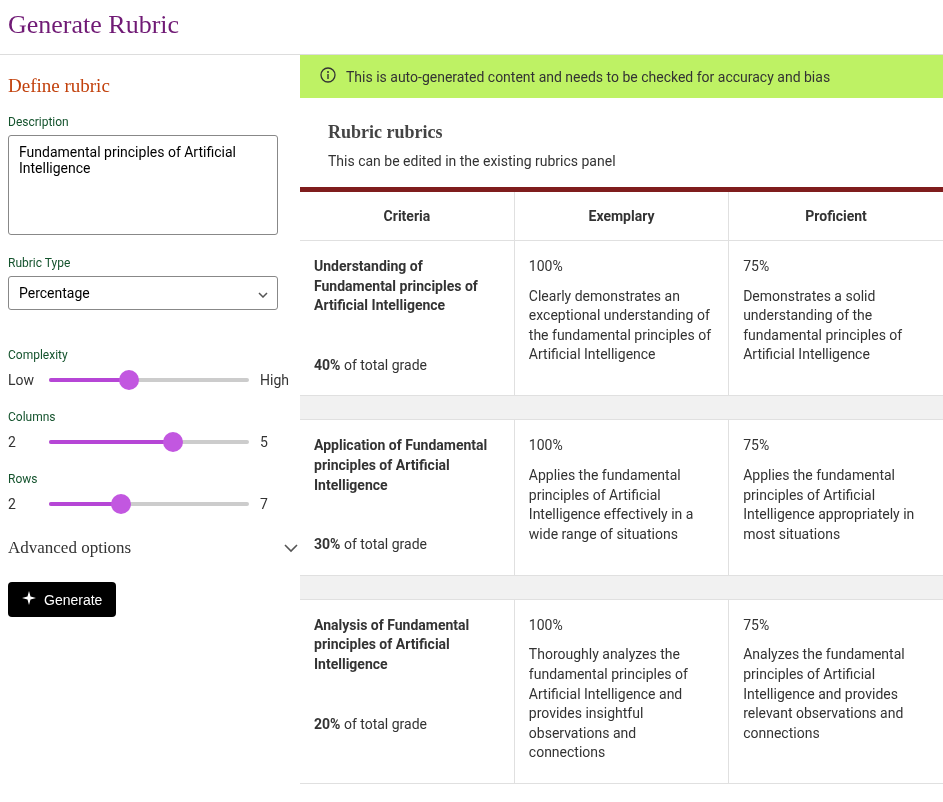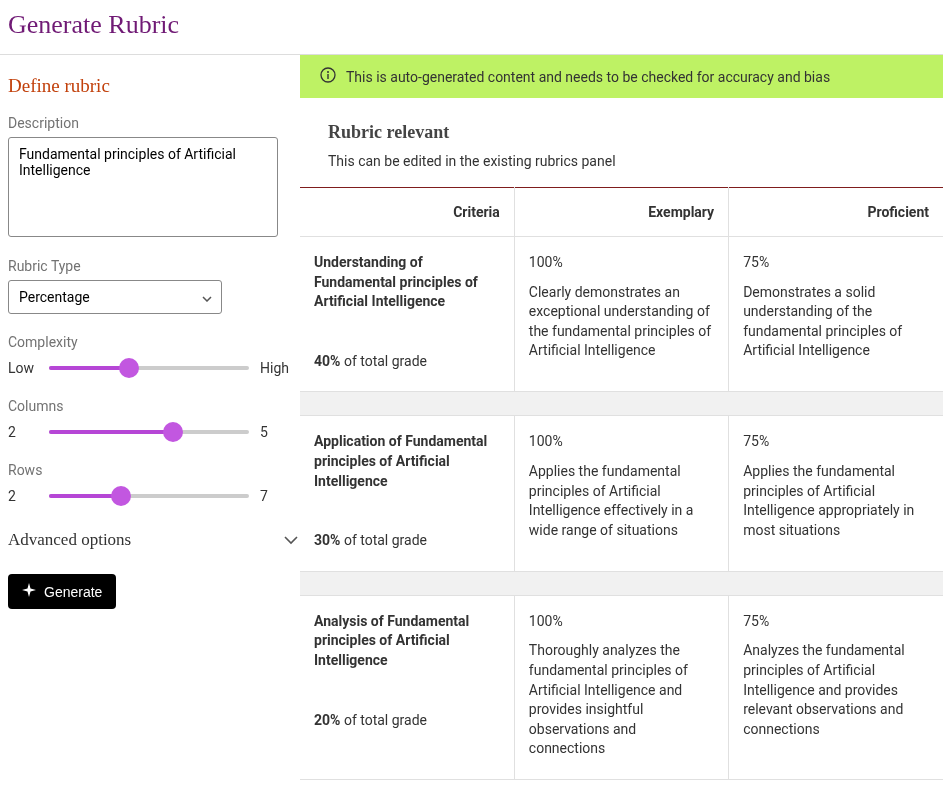--- a/index.html
+++ b/index.html
@@ -2,42 +2,42 @@
 <html><head>
 <meta charset="utf-8">
 <style>
 * { box-sizing: border-box; margin: 0; padding: 0; }
 body { font-family: -apple-system, BlinkMacSystemFont, "Segoe UI", Roboto, sans-serif; font-size: 14px; color: #333; background: #fff; }
 .page-title { font-family: Georgia, serif; font-size: 26px; font-weight: 400; color: #701a75; padding: 10px 8px 14px; border-bottom: 1px solid #ddd; }
 .content-wrap { display: flex; }
 .sidebar { width: 300px; padding: 20px 10px 20px 8px; flex-shrink: 0; }
 .main { flex: 1; padding: 0; }
 .section-heading { font-family: Georgia, serif; font-size: 19px; font-weight: 400; color: #c2410c; margin-bottom: 18px; }
-.field-label { font-size: 14px; color: #737373; margin-bottom: 6px; display: block; }
+.field-label { font-size: 12px; color: #14532d; margin-bottom: 6px; display: block; }
 .description-textarea { width: 270px; height: 100px; border: 1px solid #888; border-radius: 3px; padding: 8px 10px; font-family: inherit; font-size: 14px; resize: none; margin-bottom: 18px; }
-.select-wrap { position: relative; width: 214px; margin-bottom: 20px; }
+.select-wrap { position: relative; width: 270px; margin-bottom: 38px; }
 .select { width: 100%; height: 34px; border: 1px solid #888; border-radius: 3px; padding: 0 10px; font-family: inherit; font-size: 14px; background: #fff; appearance: none; cursor: pointer; }
 .select-caret { position: absolute; right: 10px; top: 50%; transform: translateY(-50%); pointer-events: none; }
 .slider-block { margin-bottom: 18px; }
 .slider-row { display: flex; align-items: center; gap: 11px; }
 .slider-min, .slider-max { font-size: 14px; color: #333; width: 30px; }
 .slider-max { }
 .slider-track-wrap { flex: 1; position: relative; height: 24px; display: flex; align-items: center; }
 .slider-track { position: absolute; width: 100%; height: 4px; background: #ccc; border-radius: 2px; }
 .slider-fill { position: absolute; height: 4px; background: #b646d6; border-radius: 2px; }
 .slider-thumb { position: absolute; width: 20px; height: 20px; background: #c257e0; border-radius: 50%; transform: translateX(-50%); cursor: pointer; }
 .advanced-row { display: flex; align-items: center; justify-content: space-between; width: 290px; padding: 4px 0; margin-bottom: 20px; cursor: pointer; }
 .advanced-label { font-family: Liberation Serif, serif; font-size: 17px; color: #333; }
 .generate-btn { background: #000; color: #fff; border: none; border-radius: 4px; padding: 9px 14px; font-size: 14px; font-weight: 500; display: inline-flex; align-items: center; gap: 8px; cursor: pointer; }
 .info-banner { background: #bef264; padding: 12px 20px; display: flex; align-items: center; gap: 10px; font-size: 14px; color: #333; }
 .preview-head { padding: 24px 28px 18px; }
 .preview-title { font-family: Georgia, serif; font-size: 18px; color: #444; margin-bottom: 10px; }
 .preview-sub { font-size: 14px; color: #333; }
 .rubric-table { width: 100%; border-collapse: collapse; }
-.rubric-table th { text-align: right; padding: 16px 14px; font-size: 14px; font-weight: 700; border-top: 1px solid #7f1d1d; border-bottom: 1px solid #e0e0e0; border-right: 1px solid #e0e0e0; }
+.rubric-table th { text-align: center; padding: 16px 14px; font-size: 14px; font-weight: 700; border-top: 5px solid #7f1d1d; border-bottom: 1px solid #e0e0e0; border-right: 1px solid #e0e0e0; }
 .rubric-table th:last-child { border-right: none; }
 .rubric-table td { vertical-align: top; padding: 16px 14px 20px; border-right: 1px solid #e0e0e0; border-bottom: 1px solid #e0e0e0; font-size: 14px; line-height: 1.4; }
 .rubric-table td:last-child { border-right: none; }
 .criteria-name { font-weight: 700; margin-bottom: 40px; display: block; }
 .criteria-weight { color: #333; }
 .criteria-weight strong { font-weight: 700; }
 .cell-pct { font-weight: 400; margin-bottom: 10px; display: block; }
 .spacer-row td { background: #f1f1f1; height: 24px; padding: 0; border-right: none; }
 .col-criteria { width: 210px; }
 .col-level { width: 210px; }
@@ -130,21 +130,21 @@
         <svg width="16" height="16" viewBox="0 0 16 16">
             <circle cx="8" cy="8" r="7" stroke="#333" stroke-width="1.3" fill="none"></circle>
             <circle cx="8" cy="5" r="1" fill="#333"></circle>
             <rect x="7.3" y="7" width="1.4" height="5" fill="#333"></rect>
           </svg>
       </span>
       <span>This is auto-generated content and needs to be checked for accuracy and bias</span>
     </div>
 
     <div class="preview-head">
-      <h3 class="preview-title">Rubric relevant</h3>
+      <h3 class="preview-title">Rubric rubrics</h3>
       <p class="preview-sub">This can be edited in the existing rubrics panel</p>
     </div>
 
     <table class="rubric-table">
       <thead>
         <tr>
           <th class="col-criteria">Criteria</th>
           <th class="col-level">Exemplary</th>
           <th class="col-level">Proficient</th>
         </tr>

